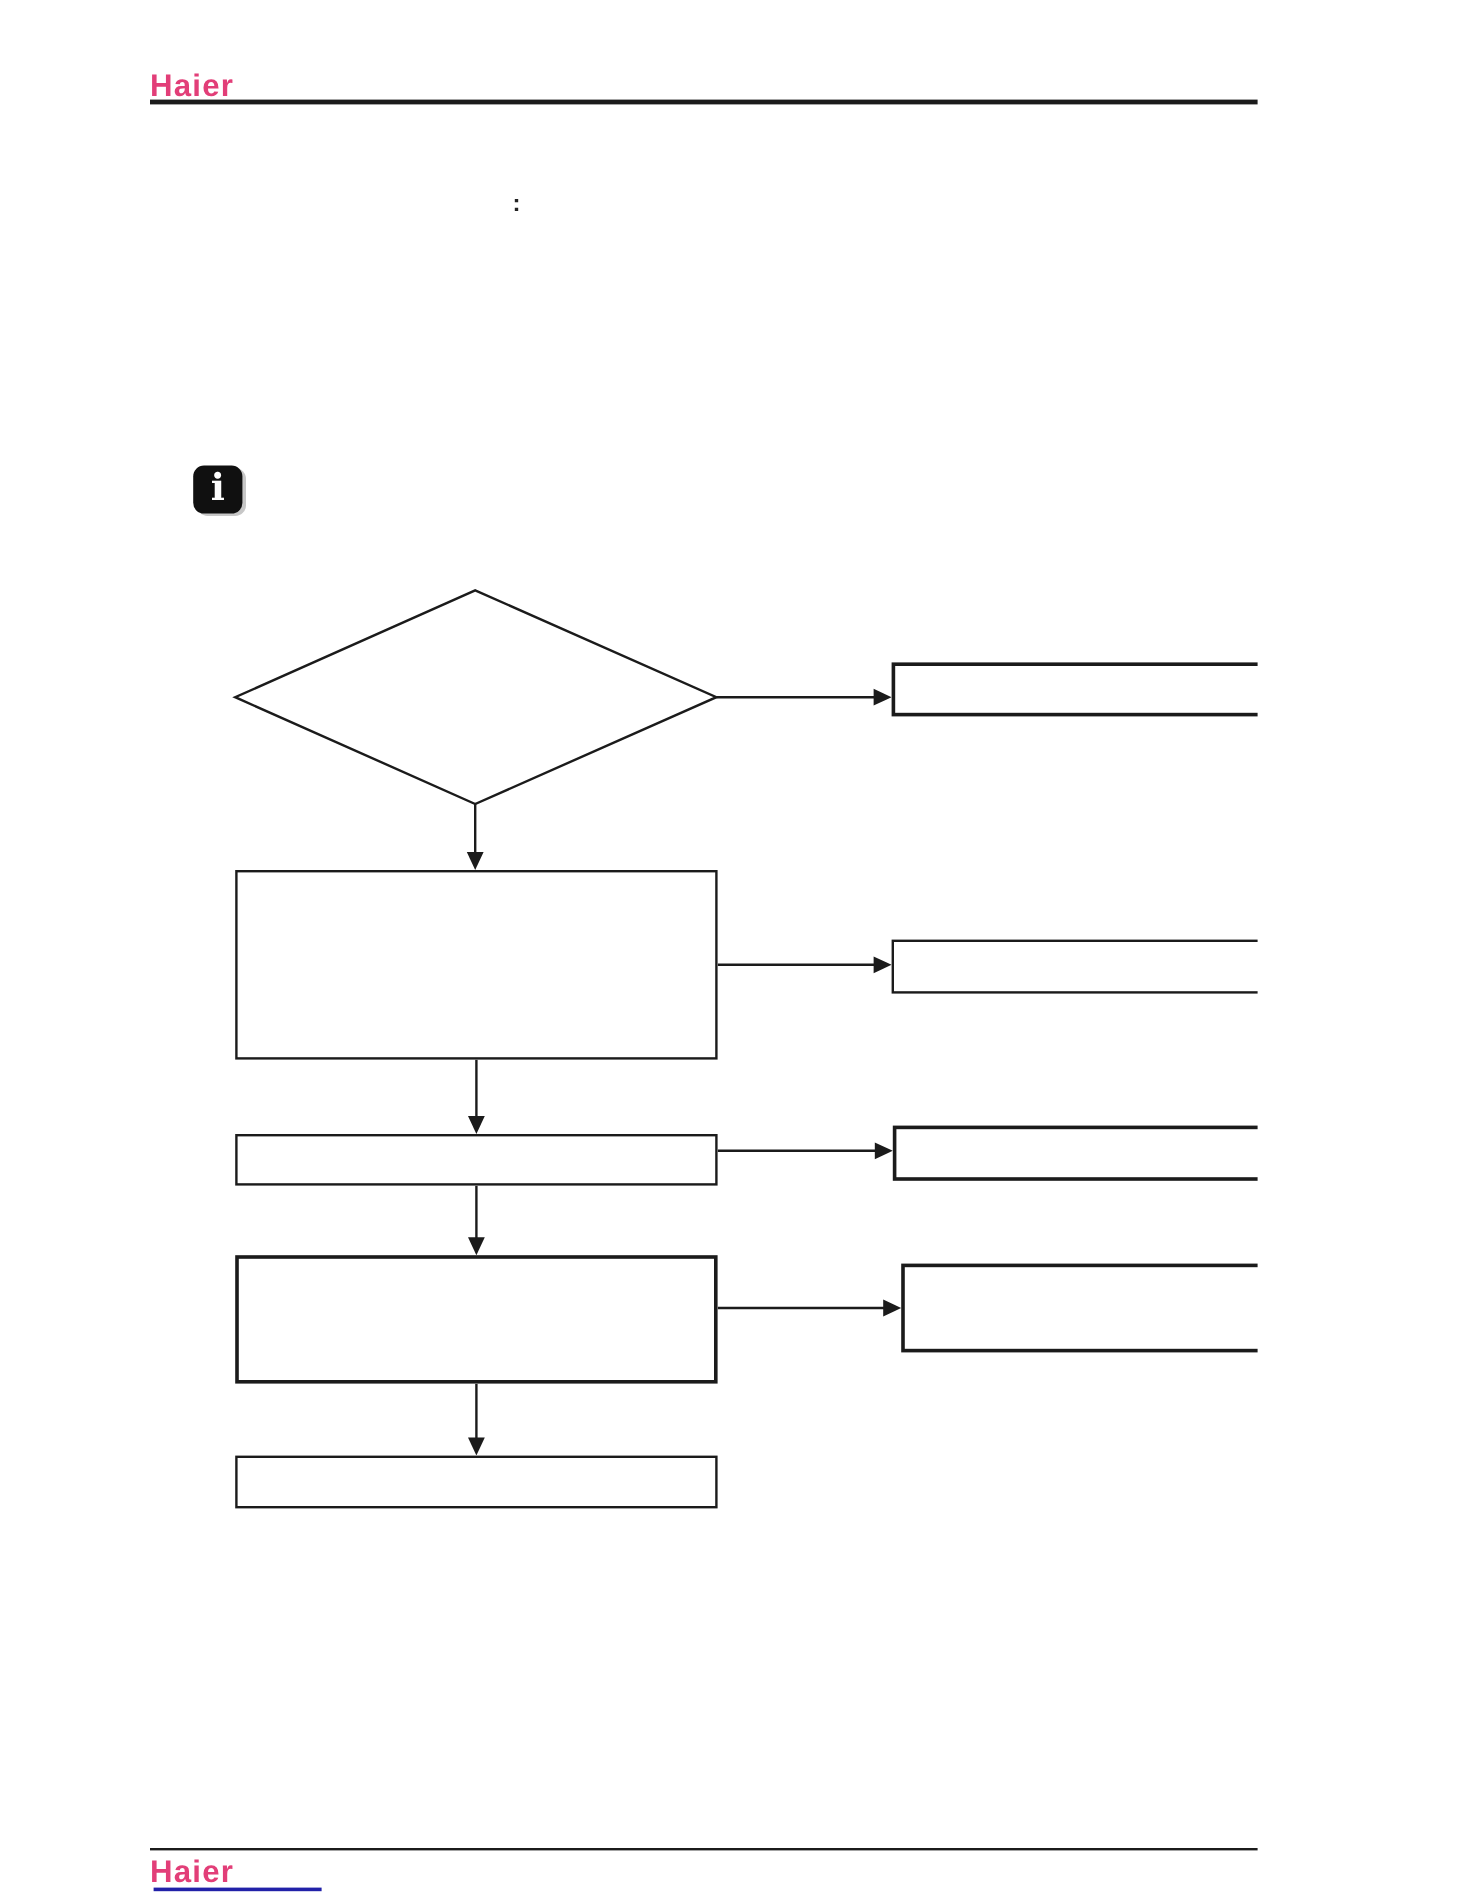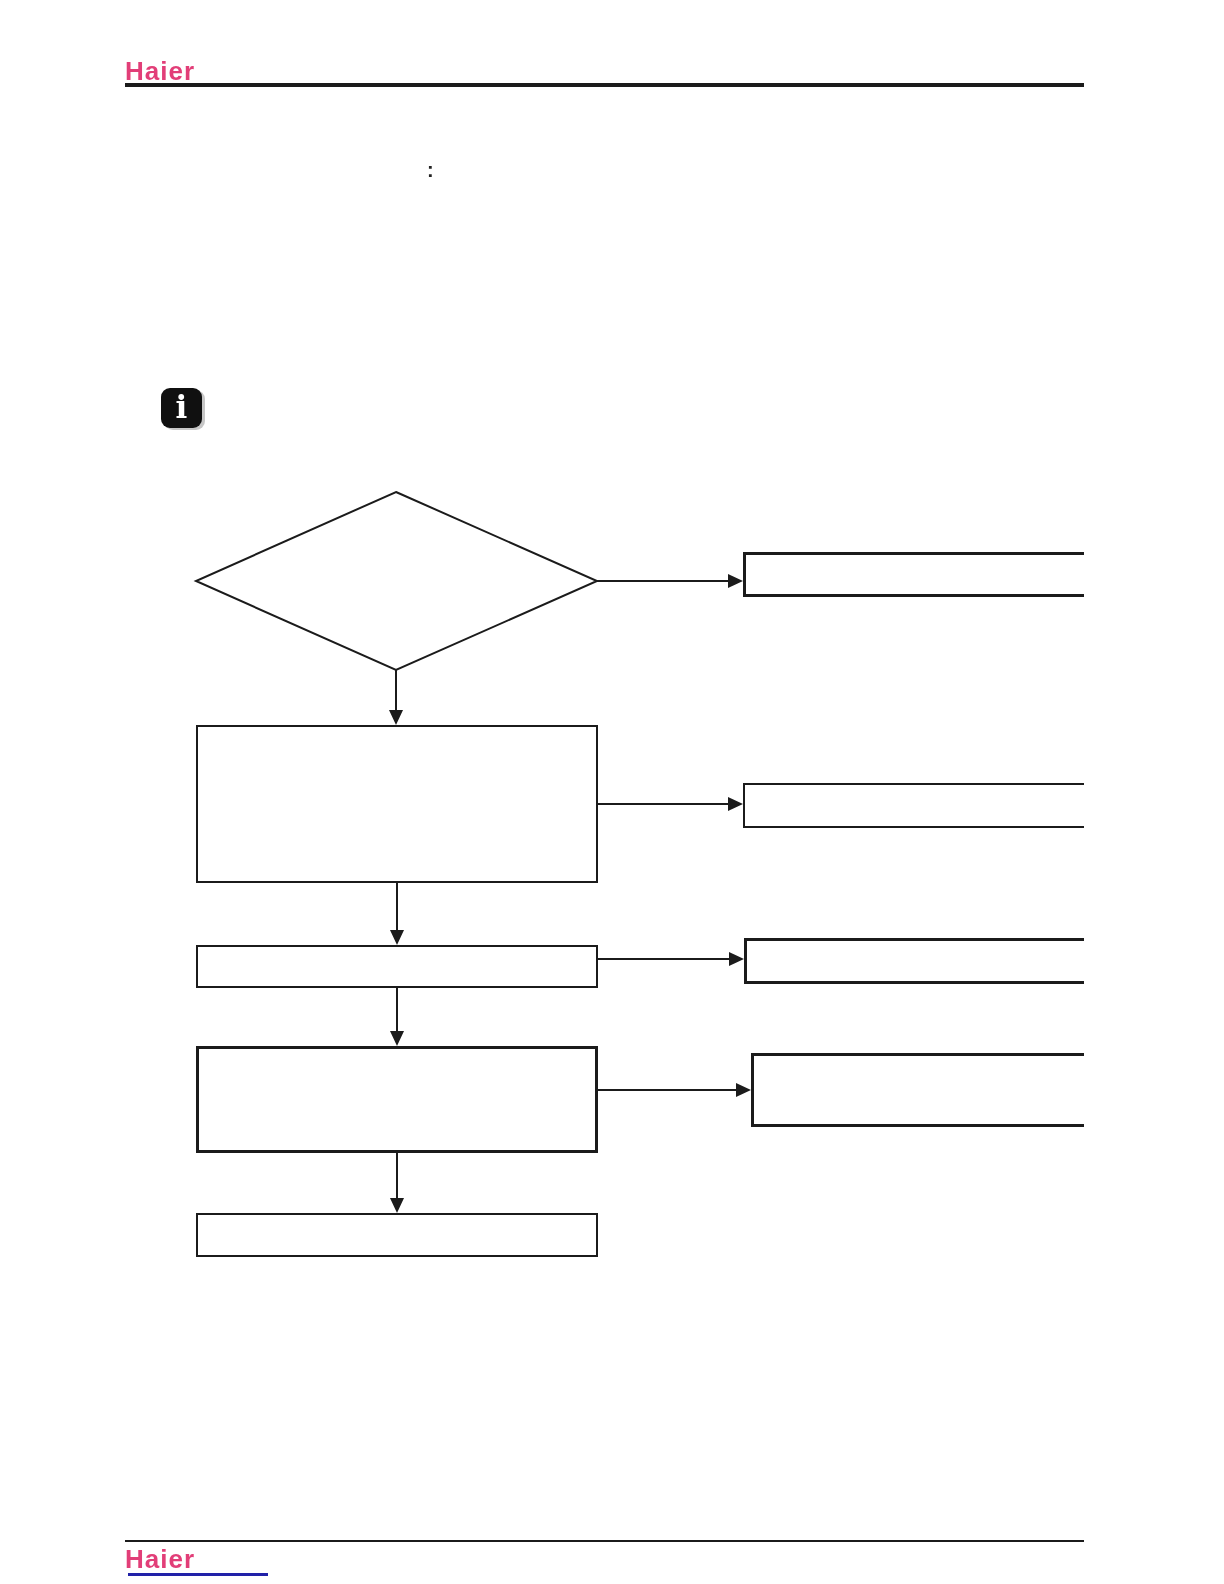--- a/index.html
+++ b/index.html
@@ -2,21 +2,20 @@
 <html><head>
 <meta charset="utf-8">
 <style>
   html,body{margin:0;padding:0;background:#ffffff;}
   .page{
     position:relative;
     width:1048px;height:1584px;
     background:#ffffff;
     font-family:"Liberation Sans", sans-serif;
     overflow:hidden;
-    padding-left:36px;
   }
   
   .brand-logo{
     position:absolute;
     color:#e23e78;
     font-weight:bold;
     font-size:26px;
     letter-spacing:1px;
     line-height:1;
   }

